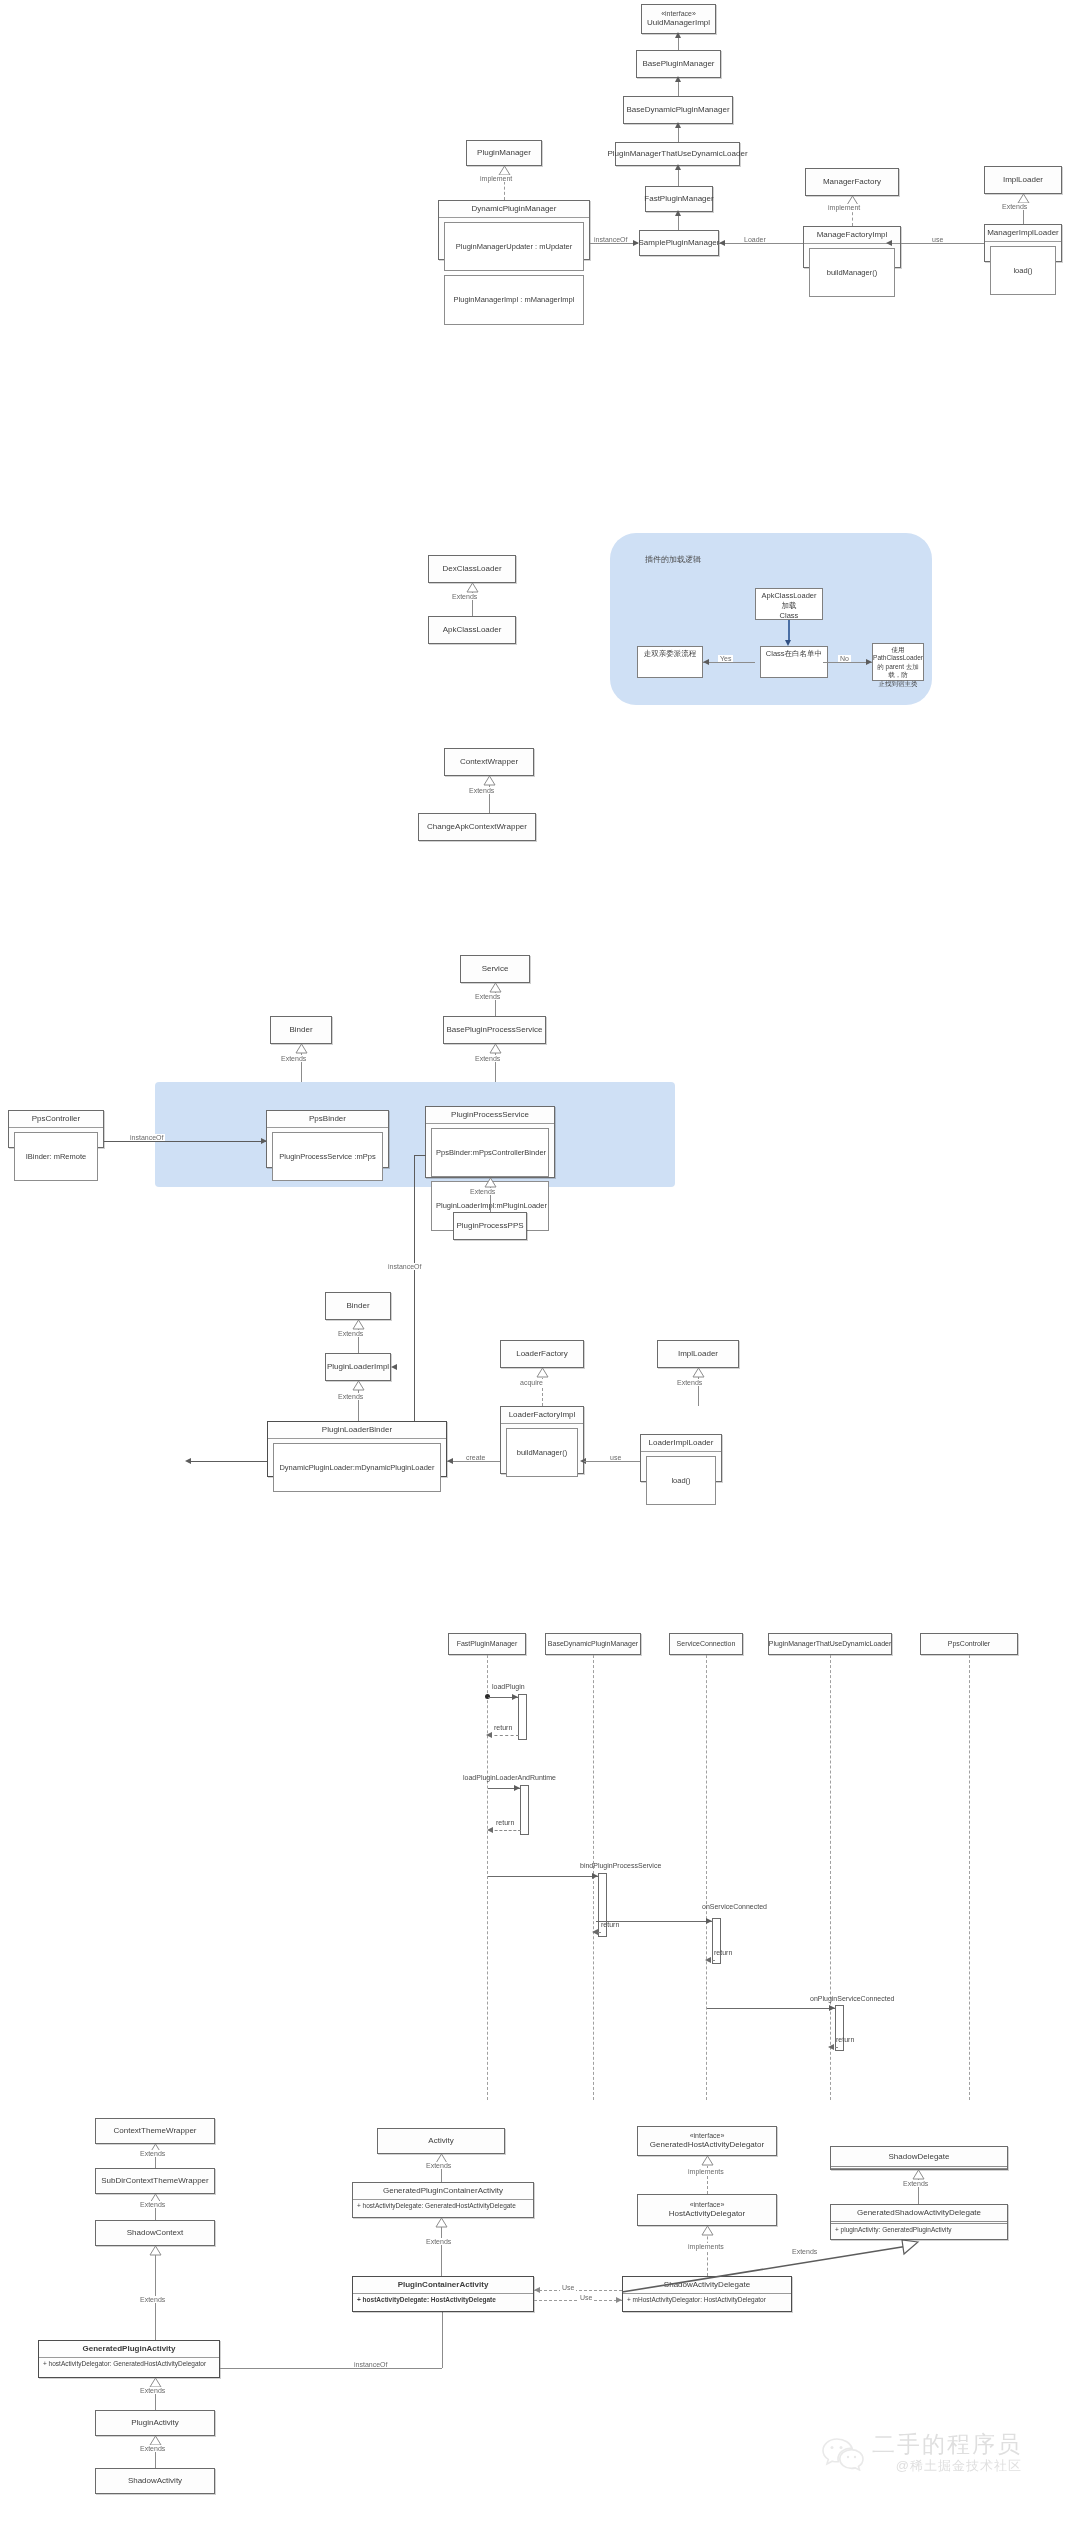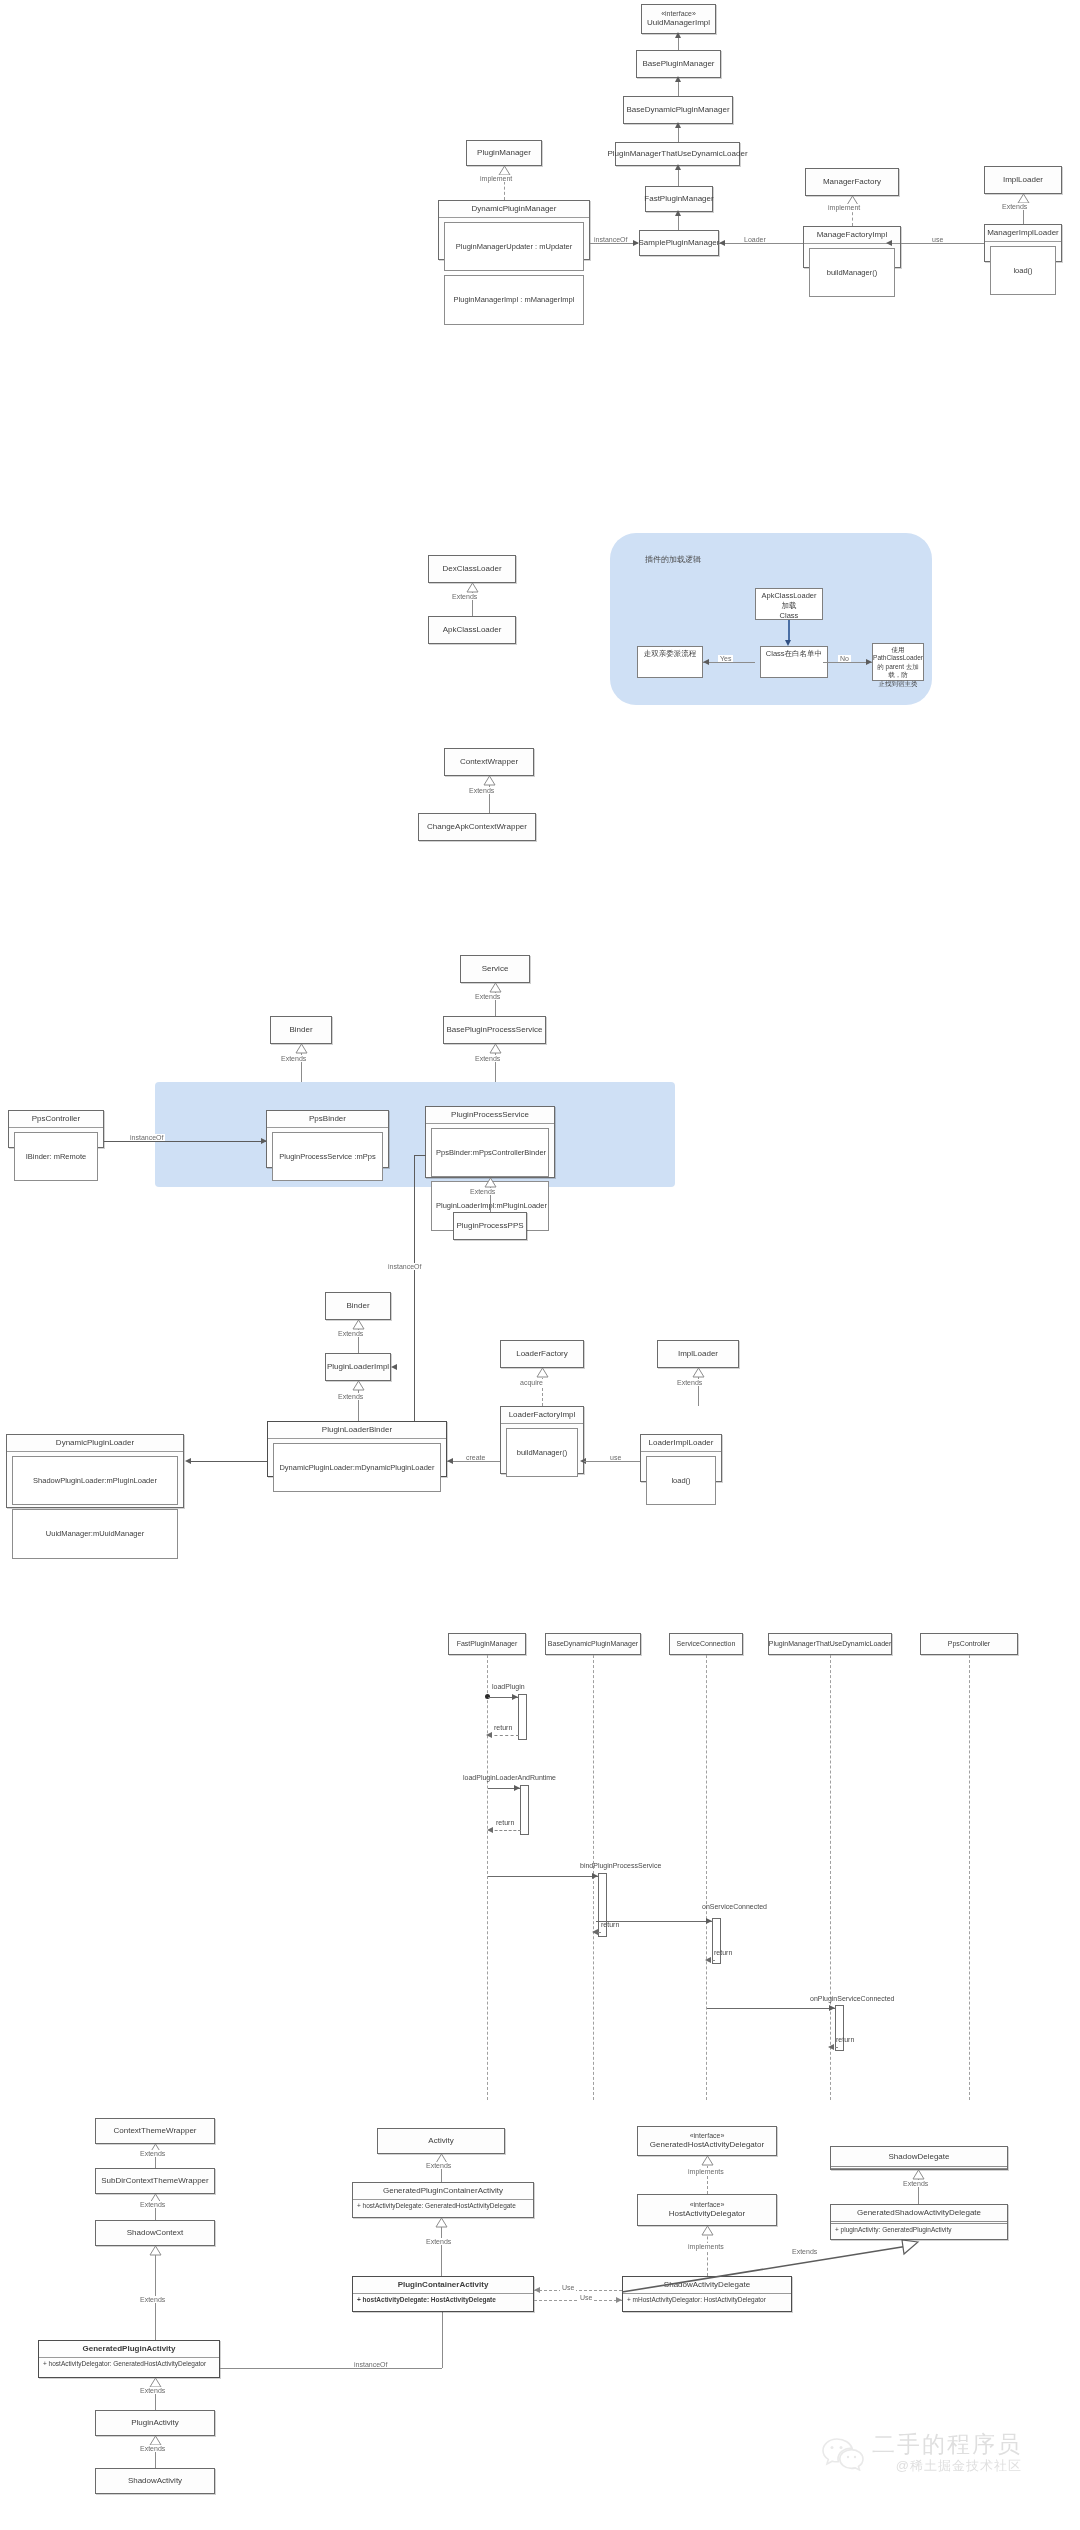--- a/index.html
+++ b/index.html
@@ -352,27 +352,20 @@
   </div>
   <div class="elbl" style="left:336px;top:1393px;">Extends</div>
 
   <div class="uml compartmented thick" style="left:267px;top:1421px;width:180px;height:56px;">
     <div class="title">PluginLoaderBinder</div>
     <div class="rows">
         <div class="row">DynamicPluginLoader:mDynamicPluginLoader</div>
       </div>
   </div>
 
-  <div class="uml compartmented" style="left:6px;top:1434px;width:178px;height:74px;">
-    <div class="title">DynamicPluginLoader</div>
-    <div class="rows">
-      <div class="row">ShadowPluginLoader:mPluginLoader</div>
-      <div class="row">UuidManager:mUuidManager</div>
-    </div>
-  </div>
   <div class="ln h dark" style="left:190px;top:1461px;width:77px;"></div>
   <div class="ar-l" style="left:185px;top:1458px;"></div>
 
   <div class="ln h" style="left:447px;top:1461px;width:64px;"></div>
   <div class="ar-l" style="left:447px;top:1458px;"></div>
   <div class="elbl" style="left:464px;top:1454px;">create</div>
 
   <div class="uml" style="left:500px;top:1340px;width:84px;height:28px;">
     <div class="title">LoaderFactory</div>
   </div>

